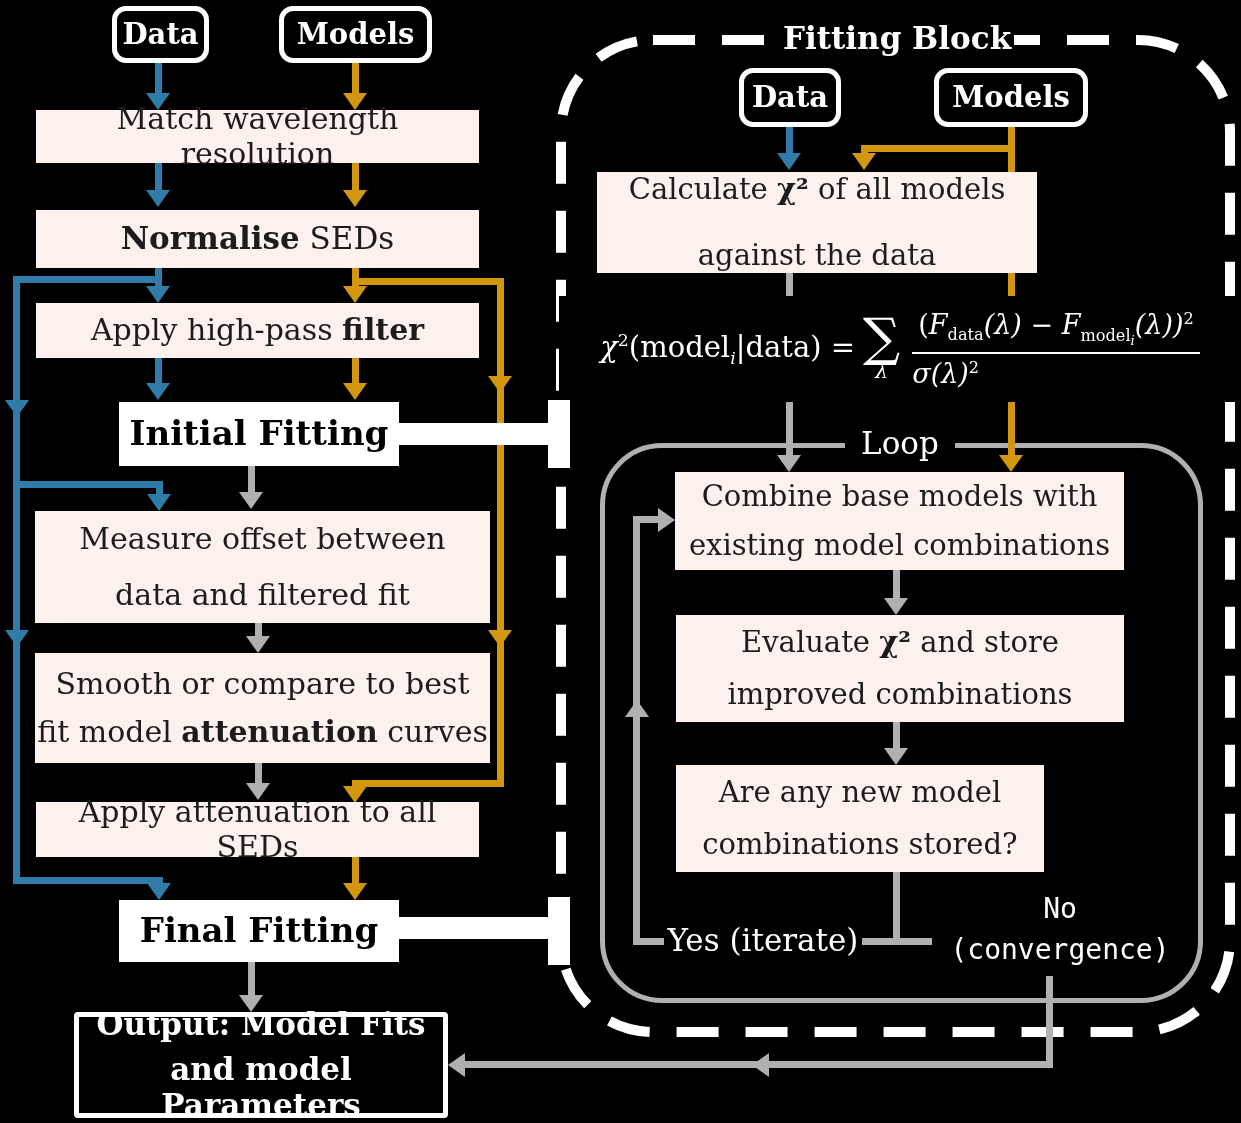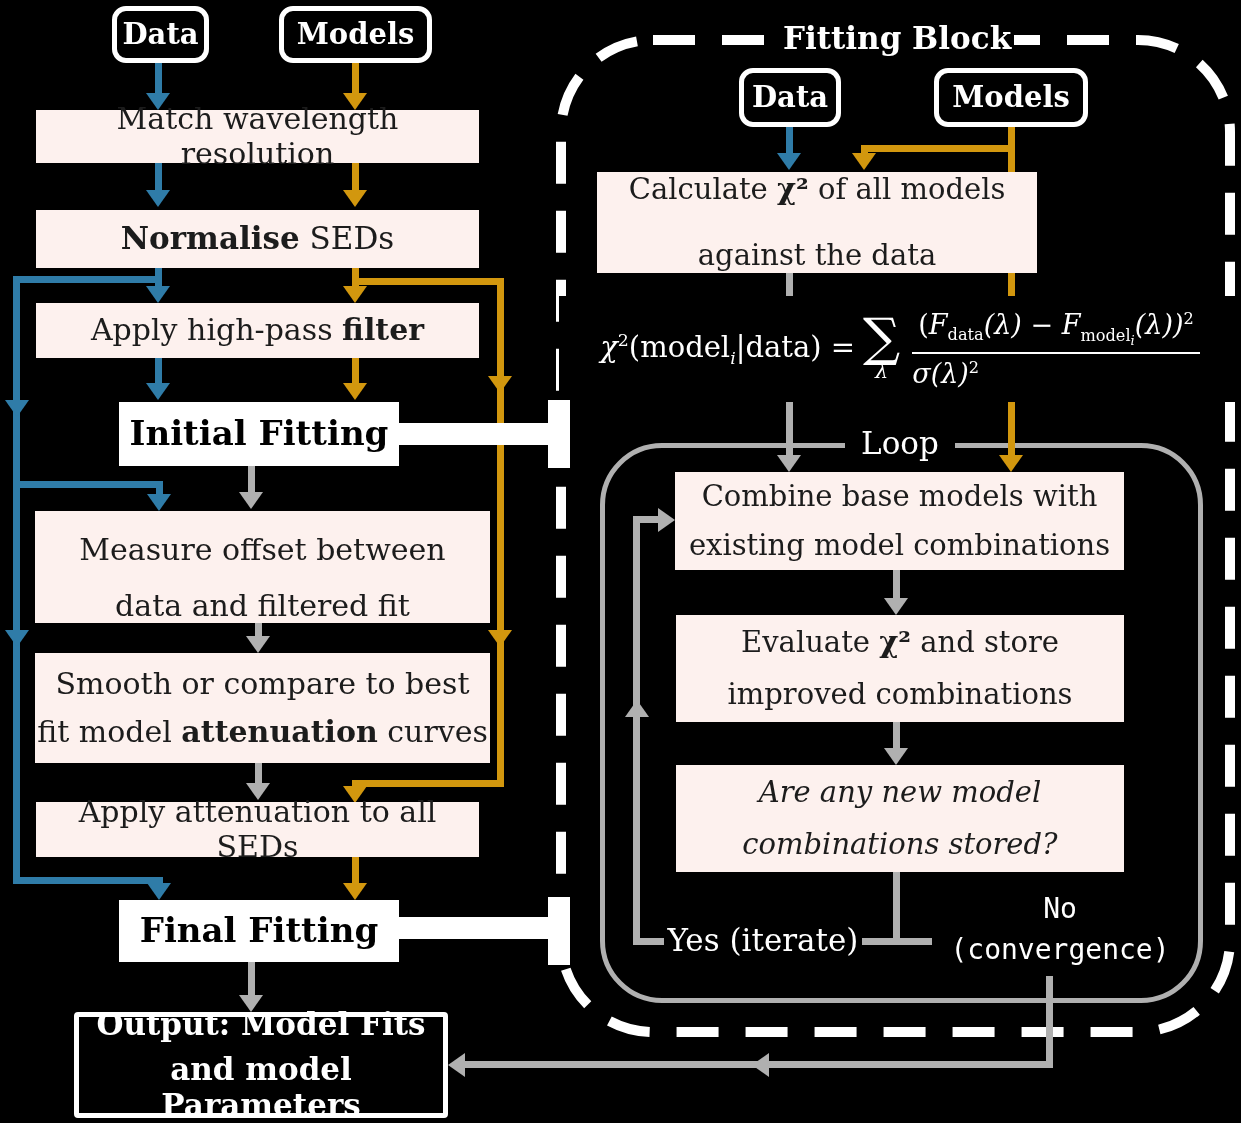--- a/index.html
+++ b/index.html
@@ -130,21 +130,21 @@
   </div>
   <div class="block-arrow" style="left:399px;top:423px;width:151px;height:22px;"></div>
   <div class="block-arrow" style="left:548px;top:400px;width:22px;height:68px;"></div>
 
   <div class="ln bg-gray" style="left:248px;top:466px;width:7px;height:27px;"></div>
   <div class="ah down gray" style="left:239px;top:492px;"></div>
   <div class="ln bg-blue" style="left:13px;top:481px;width:150px;height:7px;"></div>
   <div class="ln bg-blue" style="left:156px;top:481px;width:7px;height:15px;"></div>
   <div class="ah down blue" style="left:147px;top:494px;"></div>
 
-  <div class="node pbox" style="left:35px;top:511px;width:455px;height:112px;gap:21px;justify-content:flex-end;">
+  <div class="node pbox" style="left:35px;top:511px;width:455px;height:112px;gap:21px;">
     <span>Measure offset between</span>
     <span>data and filtered fit</span>
   </div>
 
   <div class="ln bg-gray" style="left:255px;top:623px;width:7px;height:14px;"></div>
   <div class="ah down gray" style="left:246px;top:636px;"></div>
 
   <div class="node pbox" style="left:35px;top:653px;width:455px;height:110px;gap:14px;">
     <span>Smooth or compare to best</span>
     <span><span>fit model </span><span class="b">attenuation</span><span> curves</span></span>
@@ -234,21 +234,21 @@
   <div class="ah down gray" style="left:884px;top:598px;"></div>
 
   <div class="node pbox" style="left:676px;top:615px;width:448px;height:107px;font-size:29px;gap:18px;">
     <span><span>Evaluate </span><span class="b">χ²</span><span> and store</span></span>
     <span>improved combinations</span>
   </div>
 
   <div class="ln bg-gray" style="left:893px;top:722px;width:7px;height:27px;"></div>
   <div class="ah down gray" style="left:884px;top:748px;"></div>
 
-  <div class="node pbox" style="left:676px;top:765px;width:448px;height:107px;font-size:29px;gap:18px;font-style:italic;">
+  <div class="node pbox" style="left:676px;top:765px;width:368px;height:107px;font-size:29px;gap:18px;">
     <span>Are any new model</span>
     <span>combinations stored?</span>
   </div>
 
   <div class="ln bg-gray" style="left:893px;top:872px;width:7px;height:73px;"></div>
   <div class="ln bg-gray" style="left:633px;top:938px;width:299px;height:7px;"></div>
   <div class="ln bg-gray" style="left:633px;top:520px;width:7px;height:425px;"></div>
   <div class="ah up gray" style="left:625px;top:700px;"></div>
   <div class="ln bg-gray" style="left:633px;top:516px;width:27px;height:7px;"></div>
   <div class="ah right gray" style="left:658px;top:508px;"></div>

